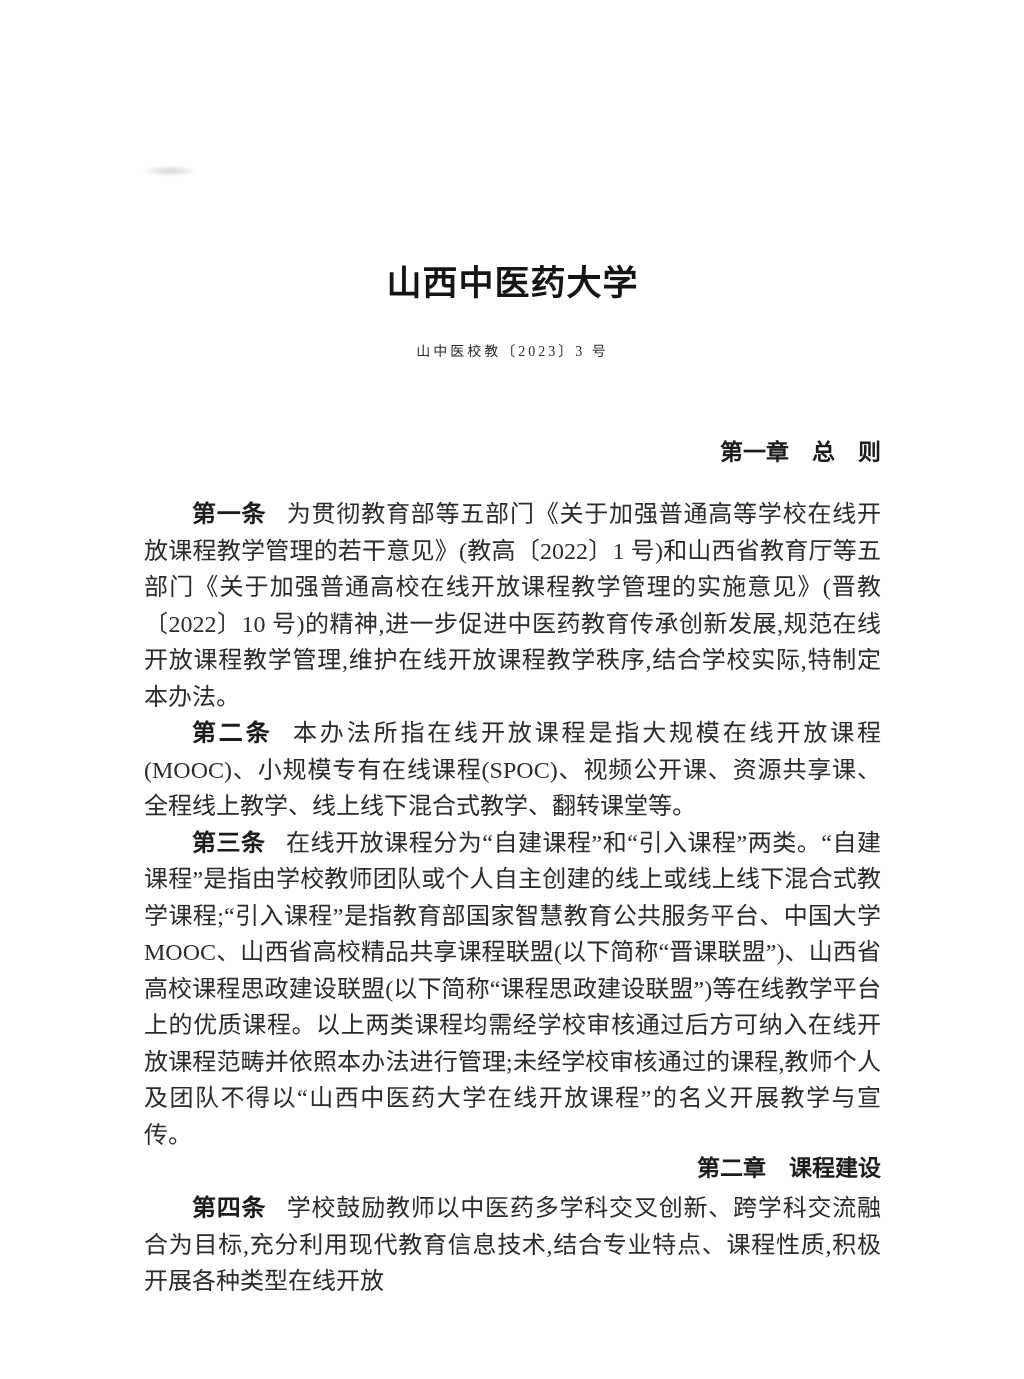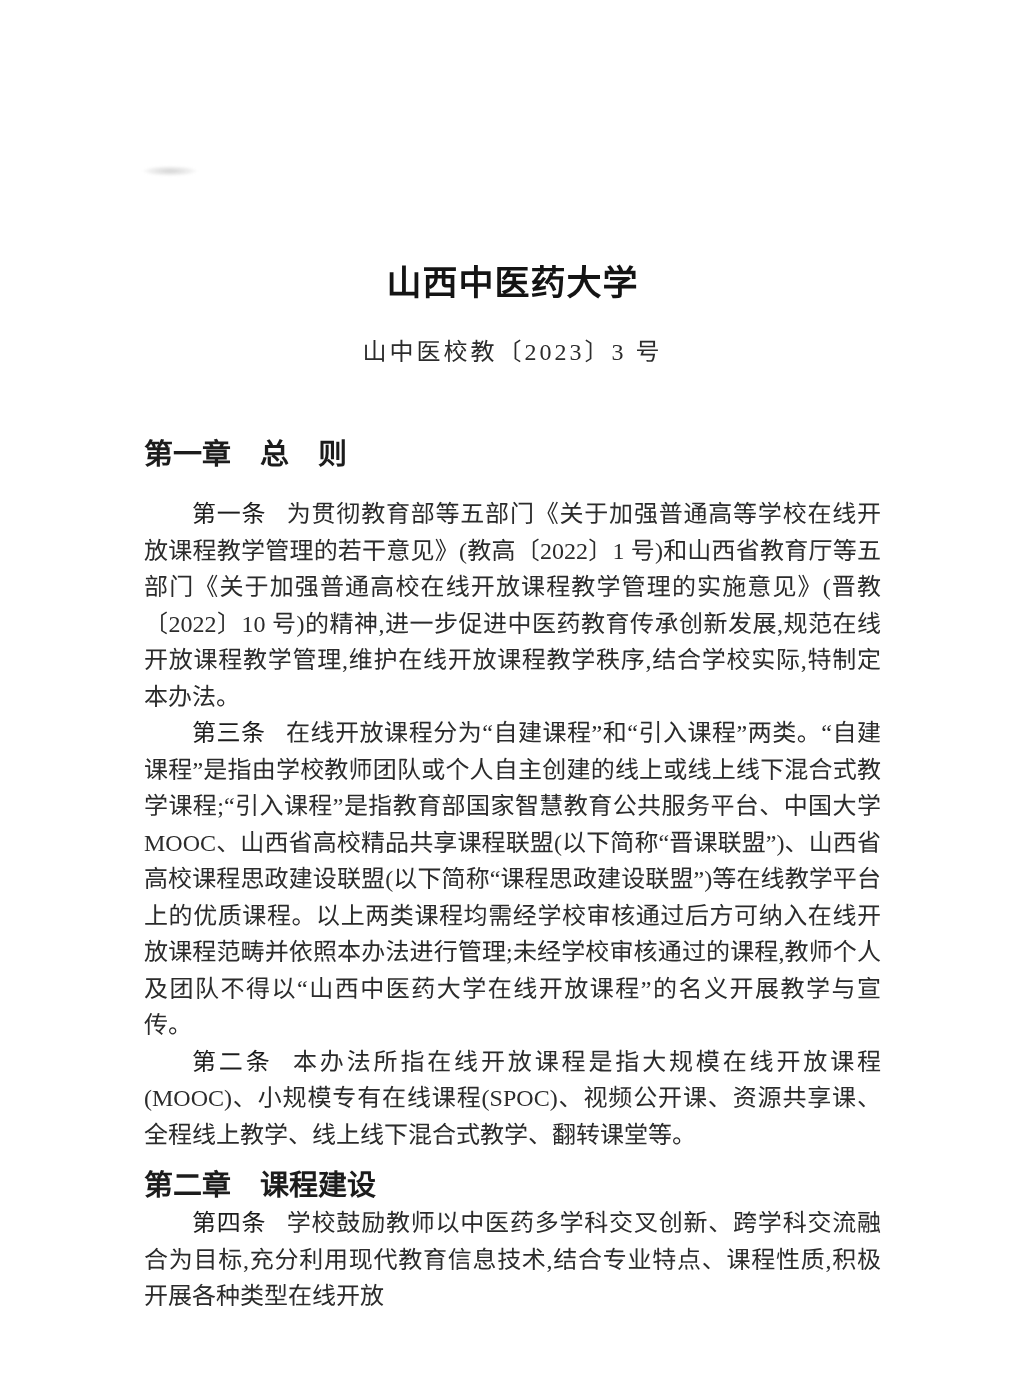--- a/index.html
+++ b/index.html
@@ -38,49 +38,49 @@
     font-size: 35px;
     line-height: 48px;
     font-weight: 700;
     color: #141414;
     letter-spacing: 1px;
   }
   .doc-title span { display: block; }
   .doc-number {
     margin: 30px 0 0 0;
     text-align: center;
-    font-size: 24px;
+    font-size: 14px;
     line-height: 28px;
     letter-spacing: 3px;
     color: #2b2b2b;
   }
   .chapter {
     margin: 0;
-    text-align: left;
-    font-family: Liberation Serif, serif;
+    text-align: right;
+    font-family: Liberation Mono, monospace;
     font-weight: 700;
-    font-size: 29px;
+    font-size: 23px;
     line-height: 32px;
     color: #1c1c1c;
   }
   .chapter.first { margin-top: 72px; }
-  .chapter.second { margin-top: 16px; }
+  .chapter.second { margin-top: 1px; }
   .article {
     margin: 0;
     font-size: 24px;
     line-height: 36.5px;
     text-align: justify;
     text-indent: 2em;
     color: #2b2b2b;
   }
   .article.first-of-chapter { margin-top: 26px; }
   .article.last { margin-top: 4px; }
   .article .art-label {
     font-family: "Liberation Sans", "DejaVu Sans", sans-serif;
-    font-weight: 400;
+    font-weight: 700;
     color: #1c1c1c;
     margin-right: 0.85em;
   }
 </style>
 </head>
 <body>
 
 <div class="page">
 
   <div class="scan-smudge"></div>
@@ -90,22 +90,22 @@
     <h1 class="doc-title">
       <span>山西中医药大学</span>
     </h1>
 
     <div class="doc-number">山中医校教〔2023〕3 号</div>
 
     <h2 class="chapter first">第一章　总　则</h2>
 
     <p class="article first-of-chapter"><span class="art-label">第一条</span><span>为贯彻教育部等五部门《关于加强普通高等学校在线开放课程教学管理的若干意见》(教高〔2022〕1 号)和山西省教育厅等五部门《关于加强普通高校在线开放课程教学管理的实施意见》(晋教〔2022〕10 号)的精神,进一步促进中医药教育传承创新发展,规范在线开放课程教学管理,维护在线开放课程教学秩序,结合学校实际,特制定本办法。</span></p>
 
+    <p class="article"><span class="art-label">第二条</span><span>本办法所指在线开放课程是指大规模在线开放课程(MOOC)、小规模专有在线课程(SPOC)、视频公开课、资源共享课、全程线上教学、线上线下混合式教学、翻转课堂等。</span></p>
+
     <p class="article"><span class="art-label">第三条</span><span>在线开放课程分为“自建课程”和“引入课程”两类。“自建课程”是指由学校教师团队或个人自主创建的线上或线上线下混合式教学课程;“引入课程”是指教育部国家智慧教育公共服务平台、中国大学 MOOC、山西省高校精品共享课程联盟(以下简称“晋课联盟”)、山西省高校课程思政建设联盟(以下简称“课程思政建设联盟”)等在线教学平台上的优质课程。以上两类课程均需经学校审核通过后方可纳入在线开放课程范畴并依照本办法进行管理;未经学校审核通过的课程,教师个人及团队不得以“山西中医药大学在线开放课程”的名义开展教学与宣传。</span></p>
-
-    <p class="article"><span class="art-label">第二条</span><span>本办法所指在线开放课程是指大规模在线开放课程(MOOC)、小规模专有在线课程(SPOC)、视频公开课、资源共享课、全程线上教学、线上线下混合式教学、翻转课堂等。</span></p>
 
     <h2 class="chapter second">第二章　课程建设</h2>
 
     <p class="article last"><span class="art-label">第四条</span><span>学校鼓励教师以中医药多学科交叉创新、跨学科交流融合为目标,充分利用现代教育信息技术,结合专业特点、课程性质,积极开展各种类型在线开放</span></p>
 
   </div>
 </div>
 
 </body></html>

